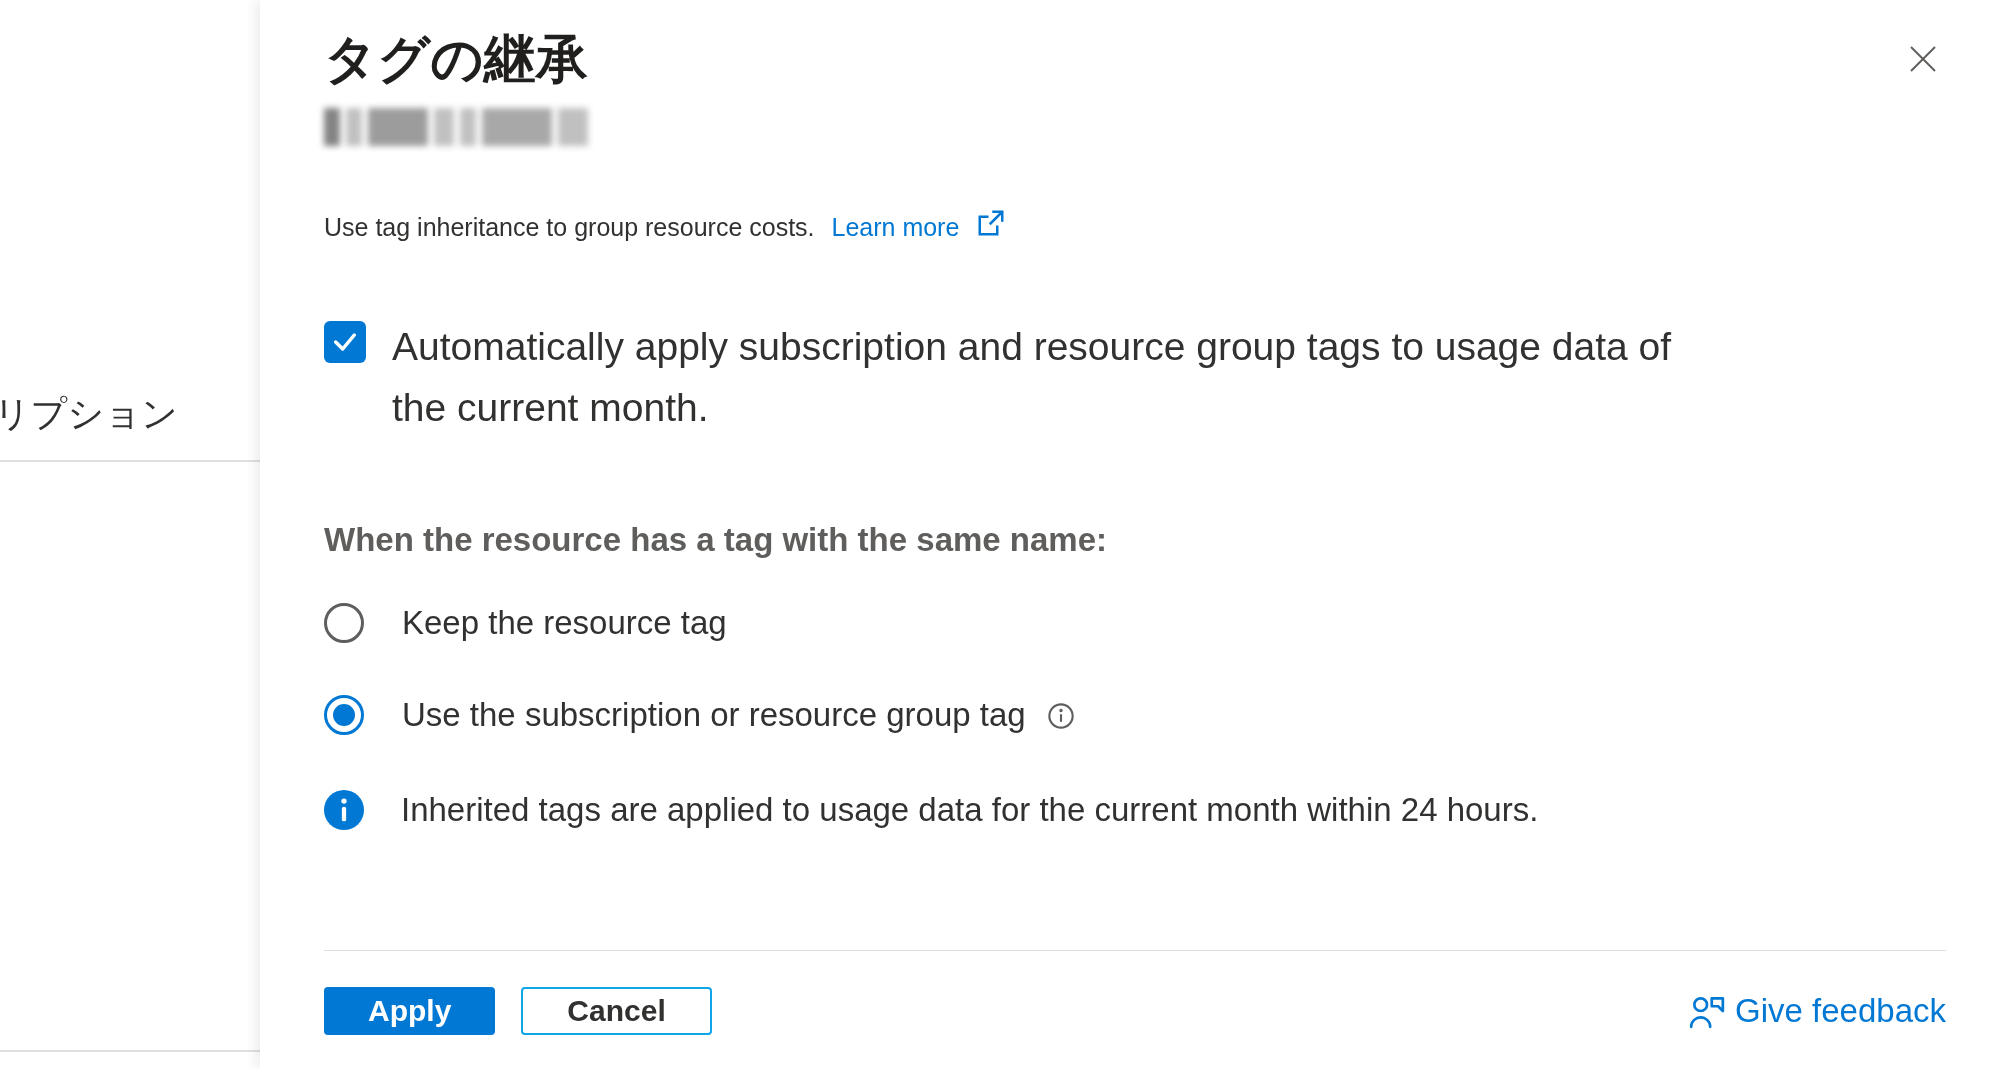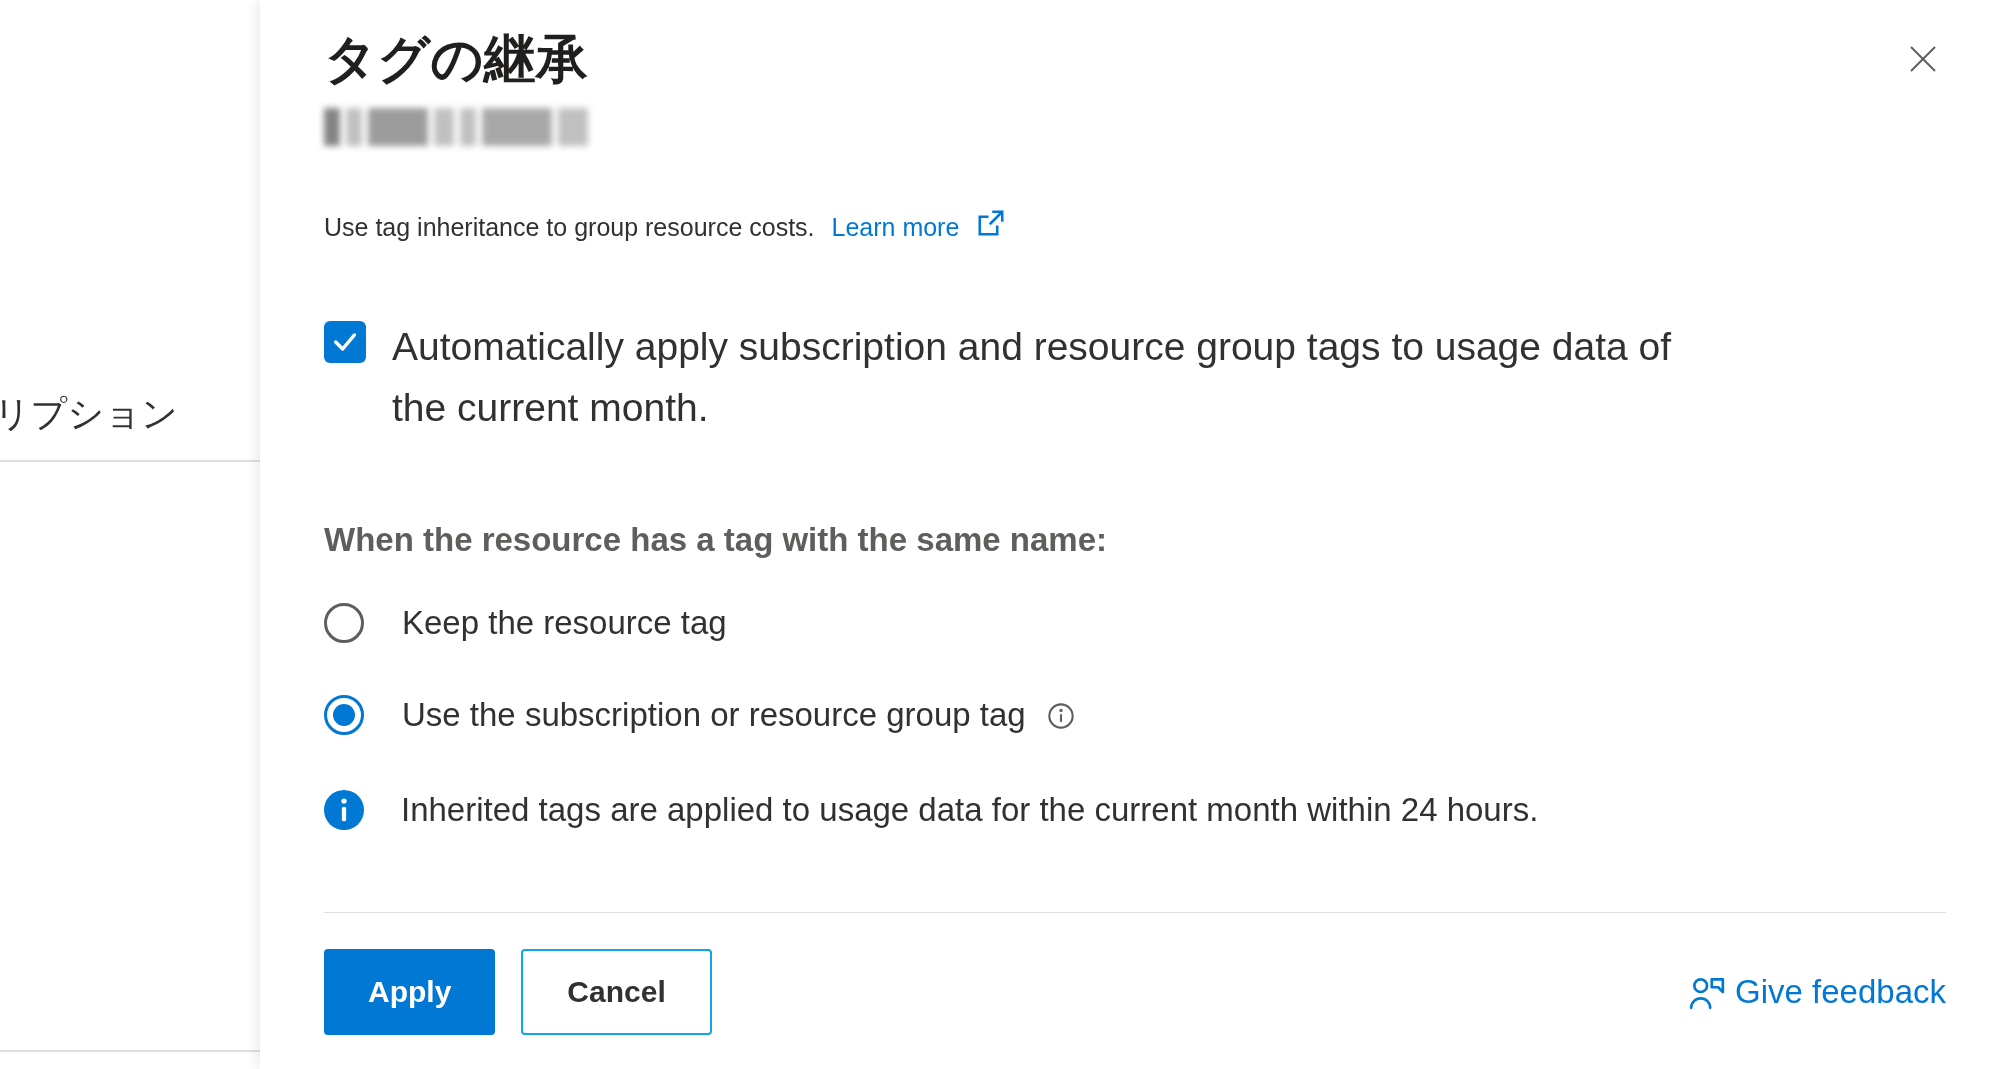--- a/index.html
+++ b/index.html
@@ -220,21 +220,21 @@
     .footer-row {
       display: flex;
       align-items: center;
       justify-content: space-between;
     }
     .footer-buttons {
       display: flex;
       gap: 26px;
     }
     .btn {
-      height: 86px;
+      height: 48px;
       padding: 0 44px;
       font-size: 30px;
       font-weight: 600;
       border-radius: 4px;
       cursor: pointer;
       display: inline-flex;
       align-items: center;
       justify-content: center;
       font-family: inherit;
     }

